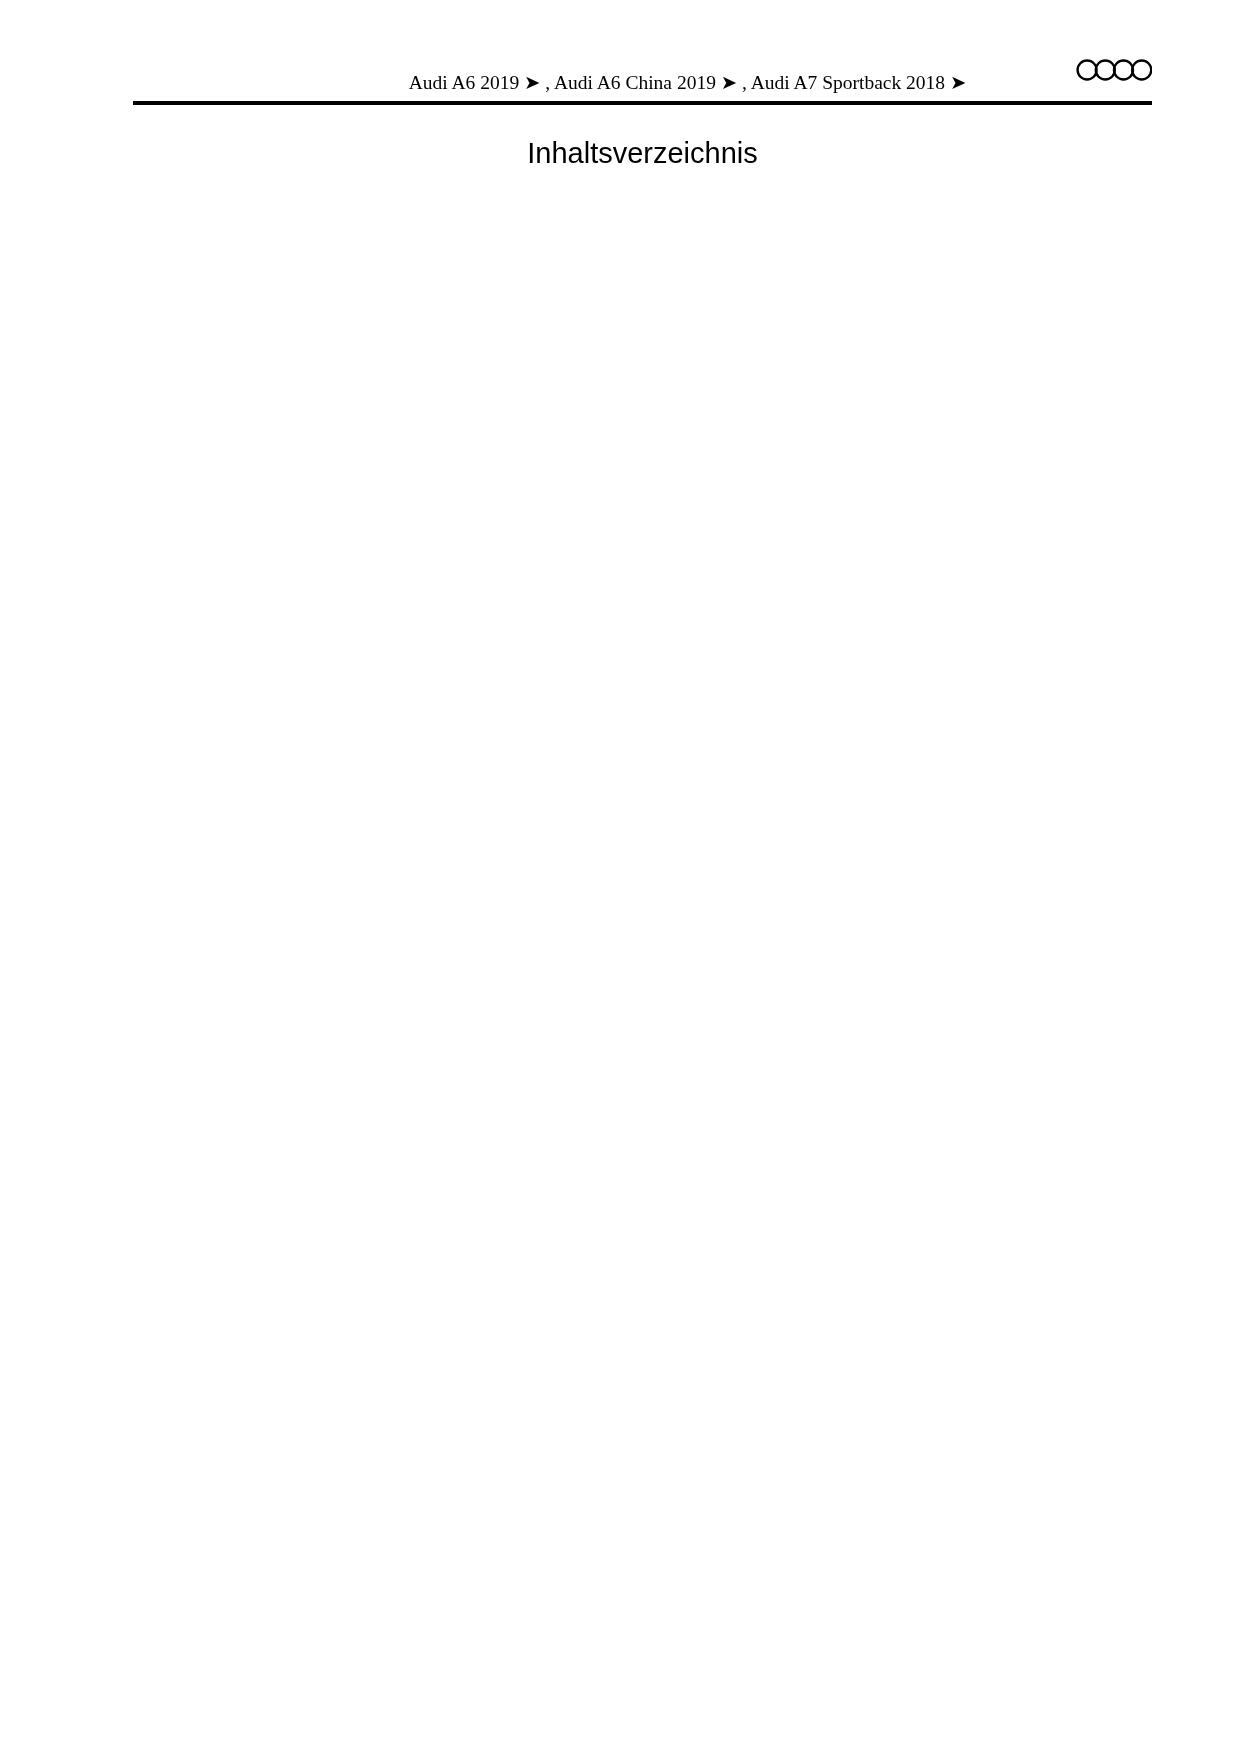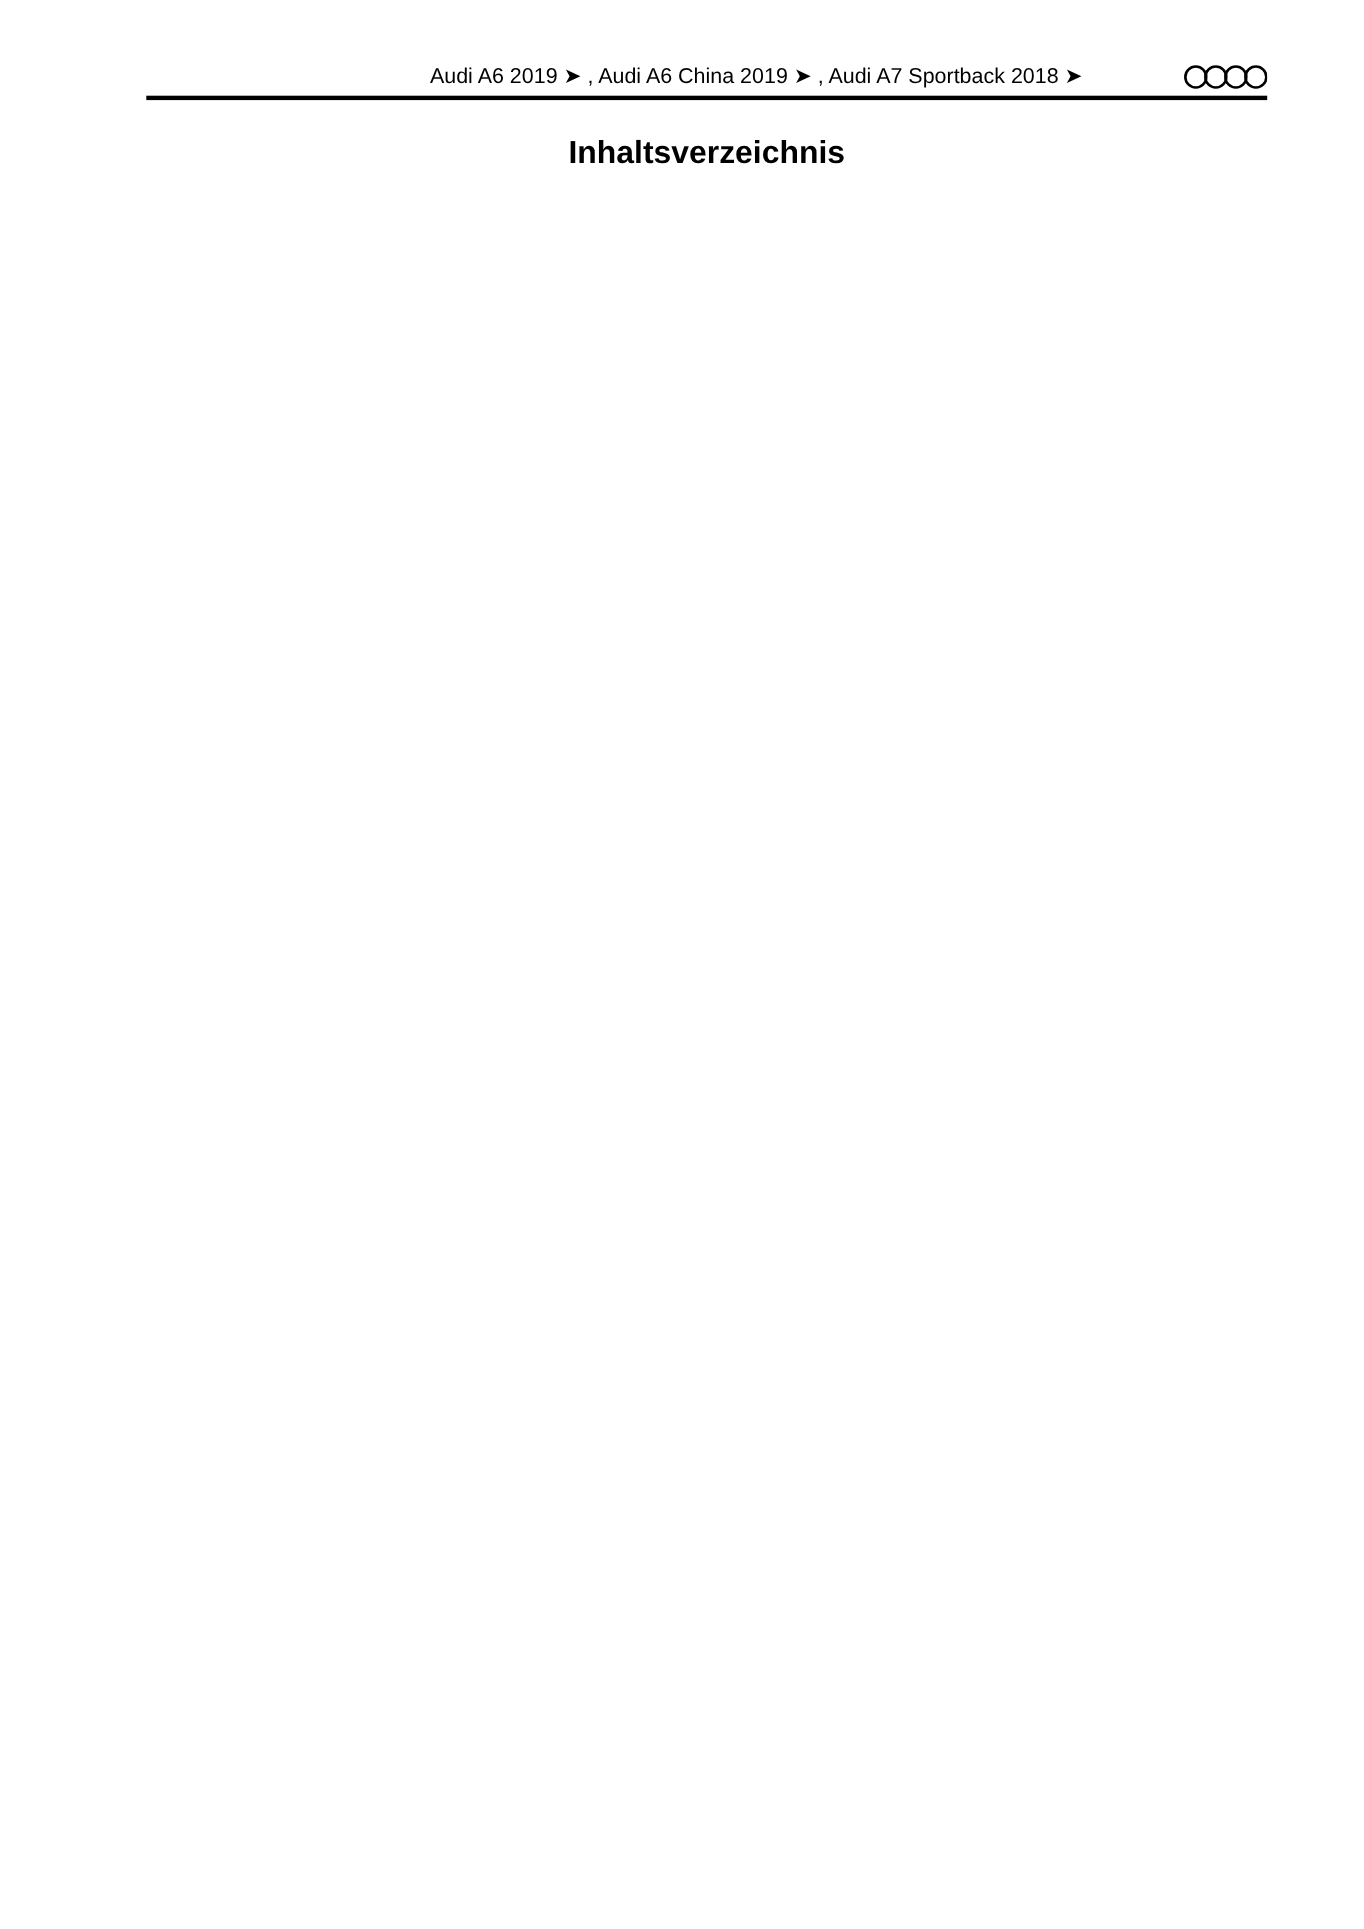--- a/index.html
+++ b/index.html
@@ -12,21 +12,21 @@
   .page {
     position: relative;
     width: 1240px;
     height: 1754px;
     background: #ffffff;
     overflow: hidden;
     box-sizing: border-box;
     padding: 0 88px 0 133px; 
   }
   
-  .hdr { position: relative; padding-top: 56px; }
+  .hdr { position: relative; padding-top: 70px; font-family: Liberation Serif, serif; }
   .hdr-text {
     margin-left: 168px;
     margin-right: 78px;
     text-align: center;
     font-size: 19.5px;
     line-height: 26px;
     white-space: nowrap;
   }
   .audi-logo {
     position: absolute;
@@ -38,21 +38,21 @@
   .rule {
     border: none;
     border-top: 4px solid #000;
     margin: 0;
   }
   .rule.top { margin-top: 5px; }
   
   .doc-title {
     text-align: center;
     font-size: 29px;
-    font-weight: bold;
+    font-weight: normal;
     margin: 32px 0 36px 0;
   }
   
   .toc { }
   .row {
     display: flex;
     align-items: flex-end;
     font-size: 17px;
     line-height: 21px;
     white-space: nowrap;

